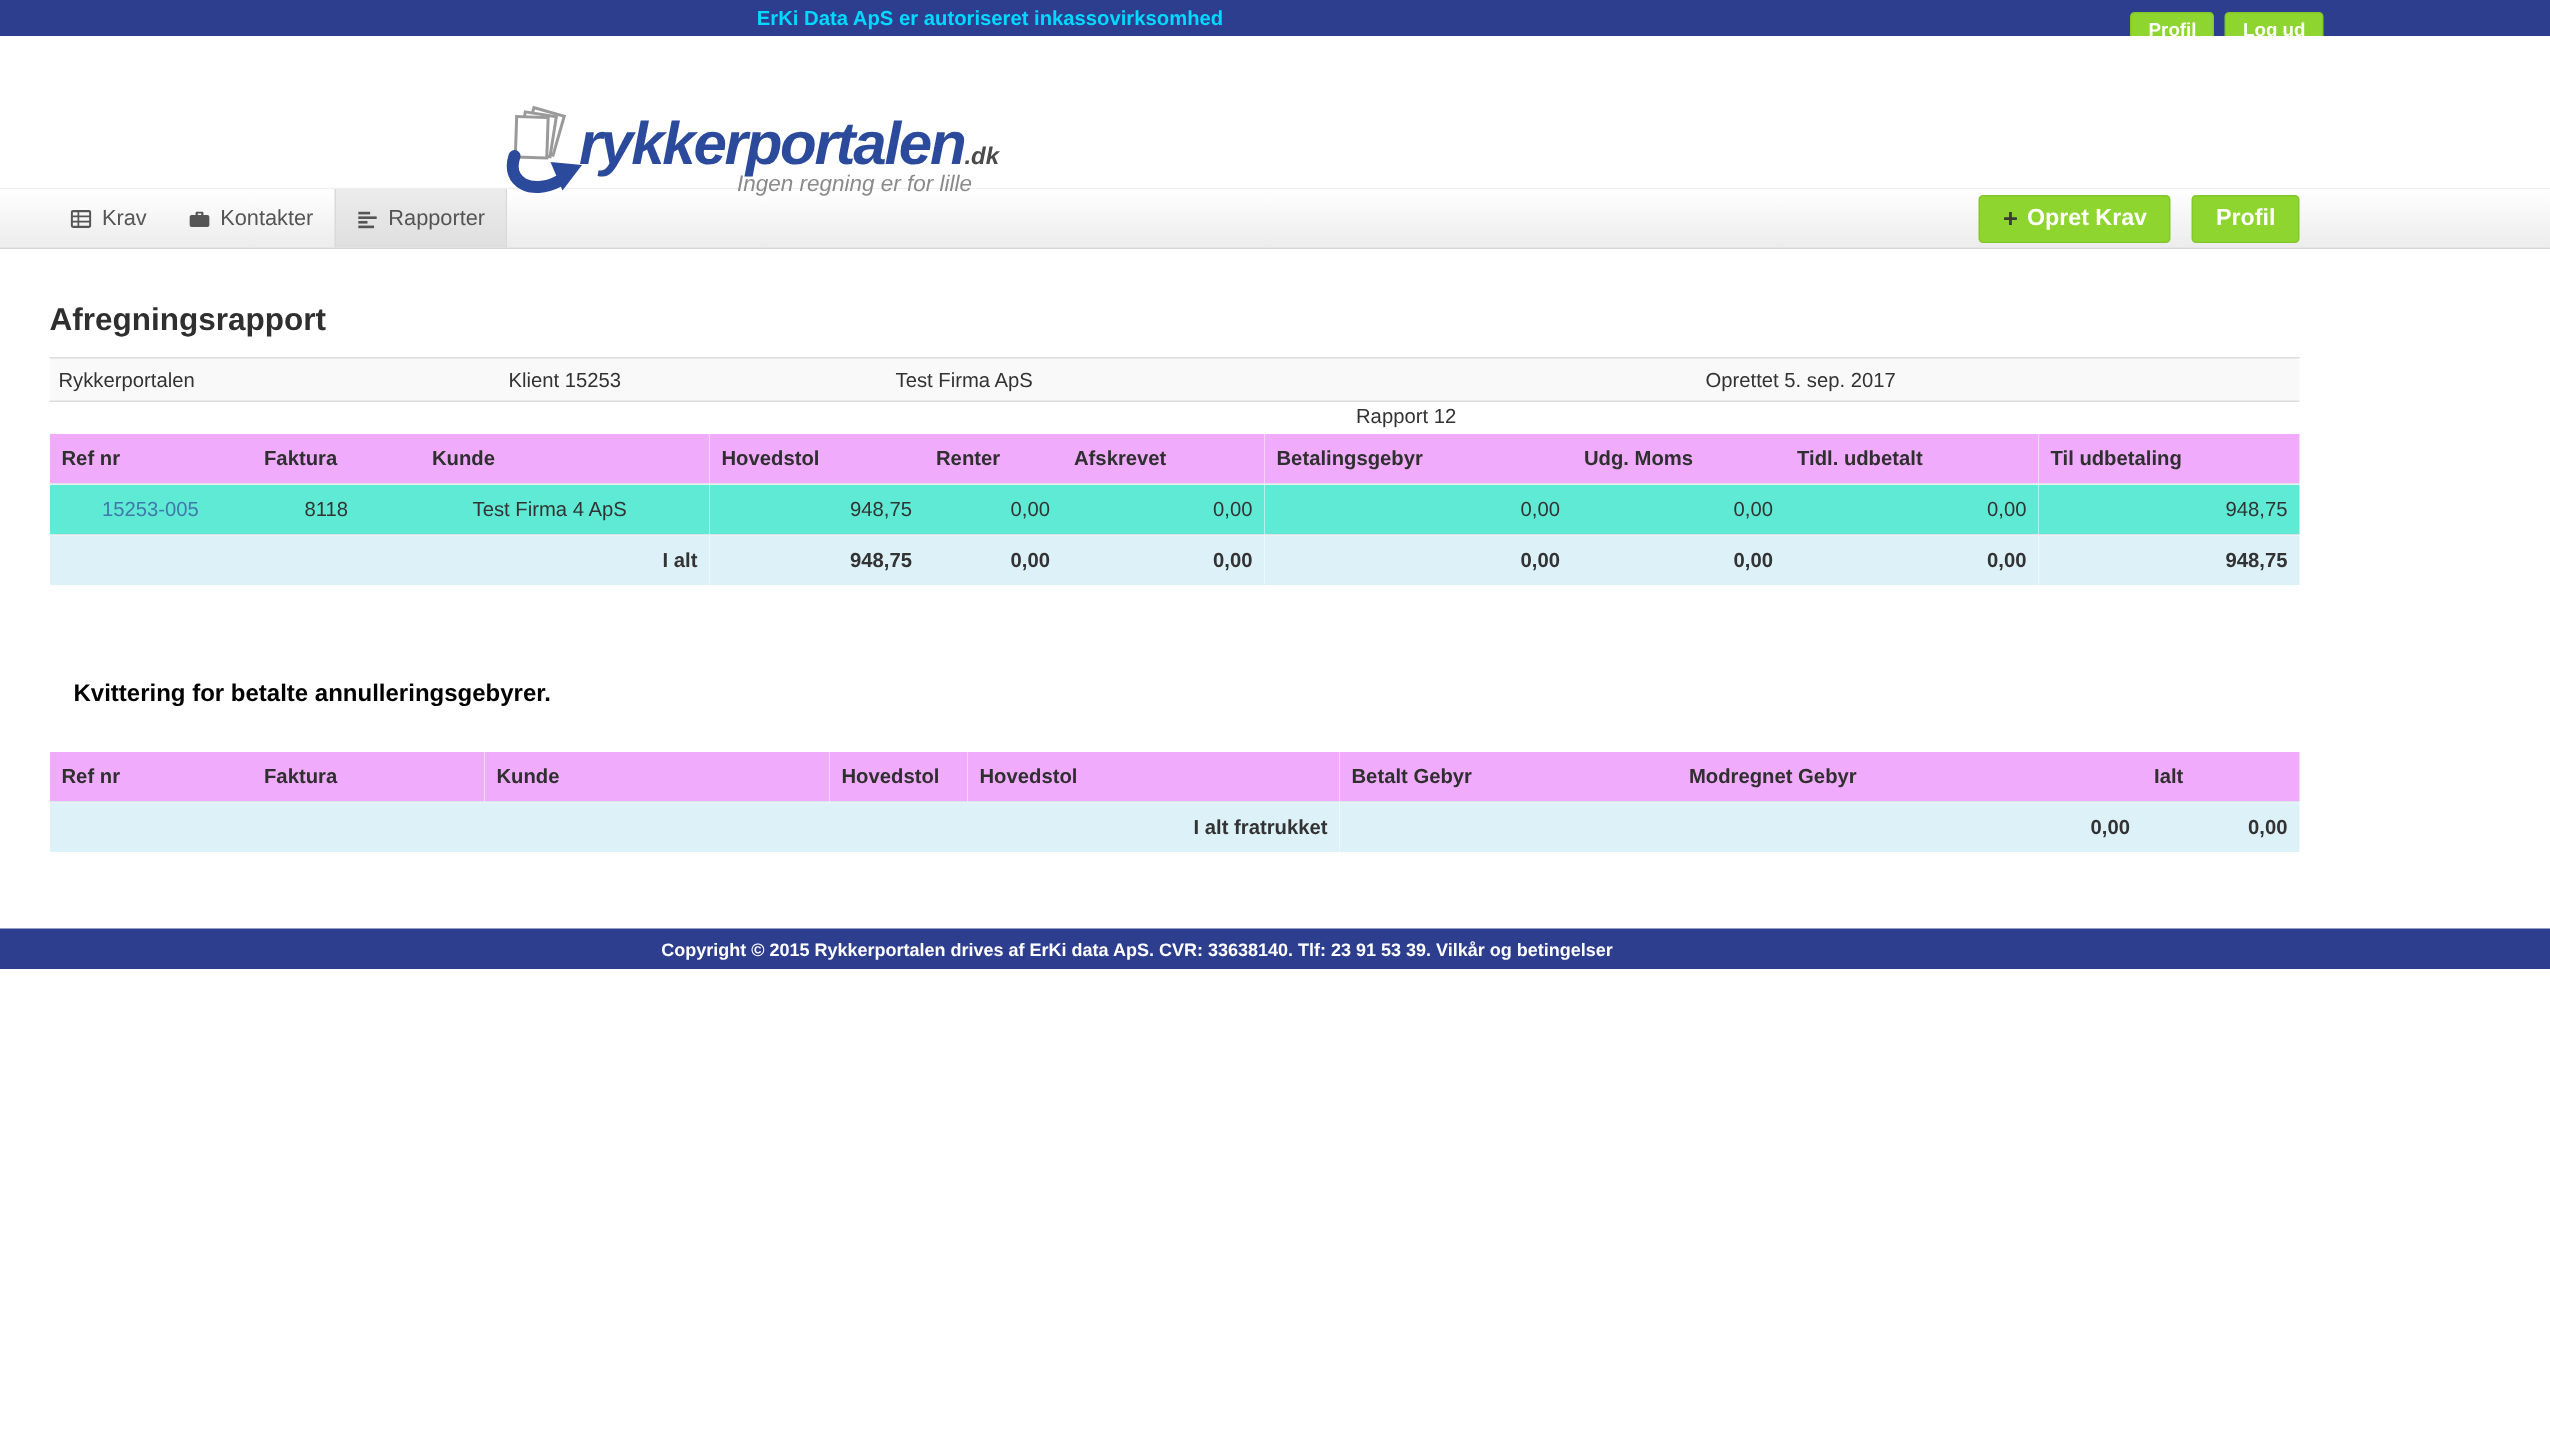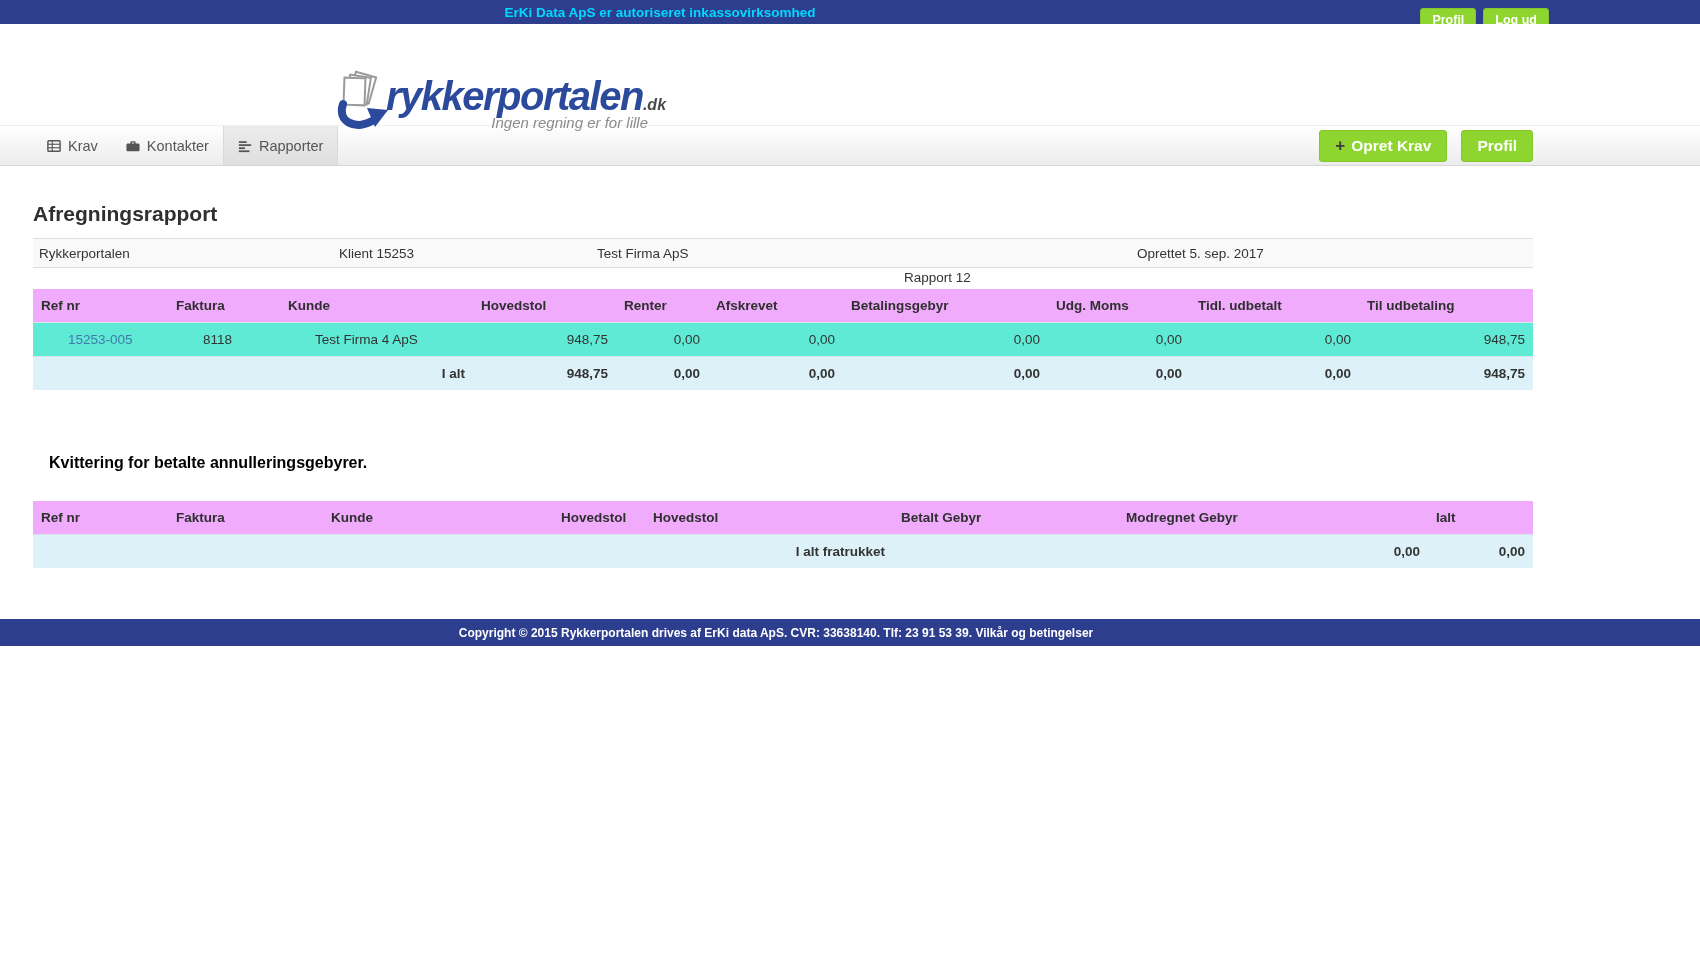--- a/index.html
+++ b/index.html
@@ -87,21 +87,21 @@
   .rpt thead th { background:#f0abfc; font-weight:bold; text-align:left; color:#2f2f2f; border-top:none; }
   .num { text-align:right; }
   .row-purple td { background:#5eead4;padding-left:35px; }
   .row-blue td { background:#ddf1f9; }
   .bold { font-weight:bold; }
   a.ref-link { color:#4179ab; text-decoration:none; cursor:pointer; }
 
   
   .footer { margin-top:51px; height:27px; background:#2e3e8e; position:relative; }
   .footer-text {
-    position:absolute; left:776px; top:50%; transform:translate(-50%,-50%);
+    position:absolute; left:758px; top:50%; transform:translate(-50%,-50%);
     color:#fff; font-weight:bold; font-size:12px; white-space:nowrap;
   }
   .footer-terms { cursor:pointer; }
 </style>
 </head>
 <body>
 
 <div class="topbar">
   <div class="topbar-announce">ErKi Data ApS er autoriseret inkassovirksomhed</div>
   <div class="topbar-btns">

